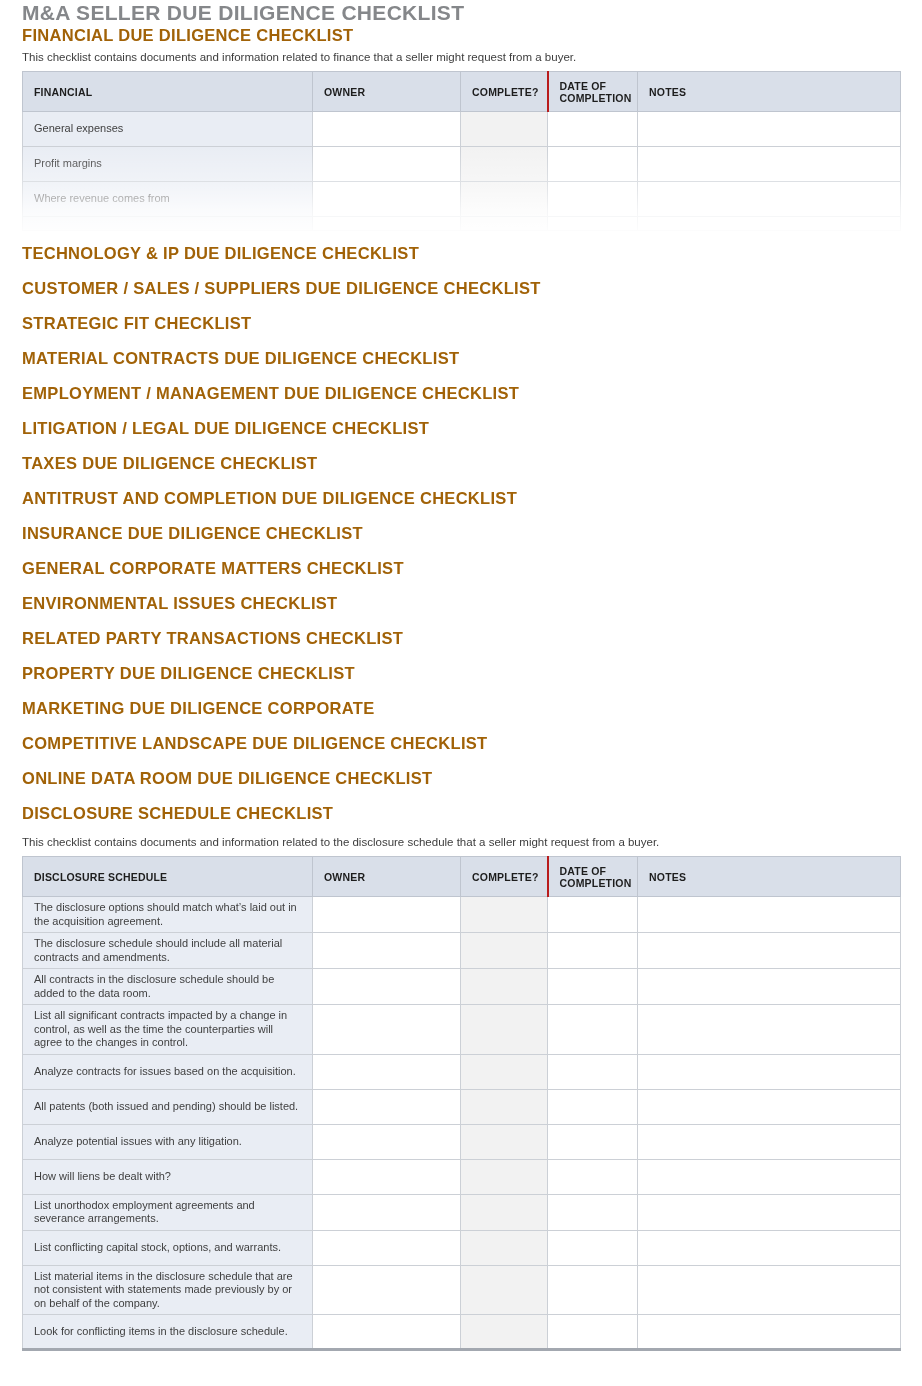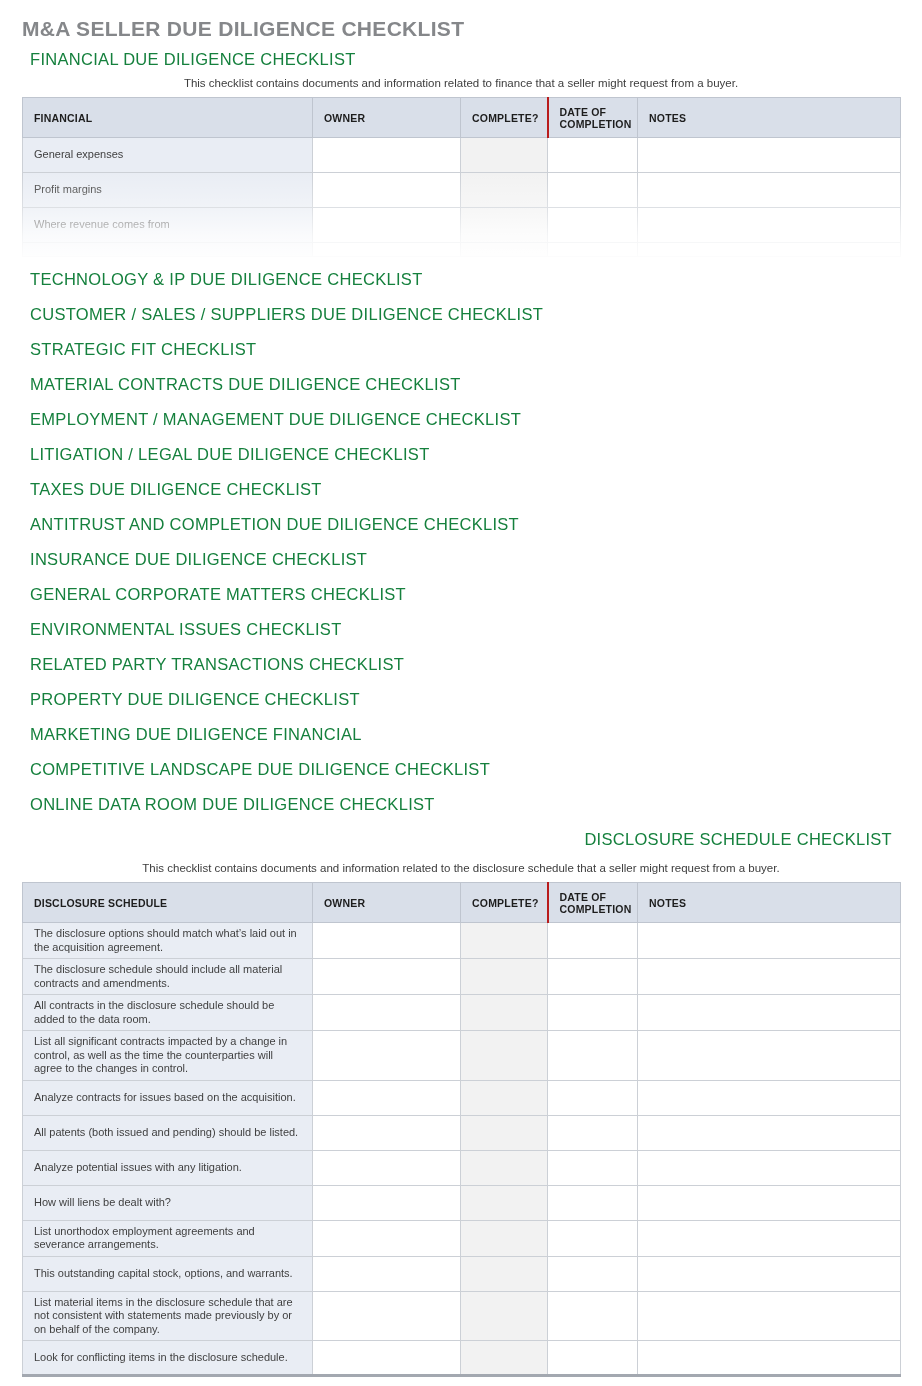--- a/index.html
+++ b/index.html
@@ -1,32 +1,32 @@
 <!DOCTYPE html>
 <html><head>
 <meta charset="utf-8">
 <style>
   html,body{margin:0;padding:0;background:#ffffff;}
   body{
     width:922px;height:1386px;overflow:hidden;box-sizing:border-box;
     font-family:"Liberation Sans","DejaVu Sans",sans-serif;
     color:#3c3c3c;
   }
-  .page{padding:16px 22px 0 22px;width:878px;}
+  .page{padding:0 22px 0 22px;width:878px;}
   h1.doc-title{
     margin:0;font-size:21px;line-height:25px;font-weight:bold;
     color:#85878a;letter-spacing:.3px;
   }
   h2.section-heading{
-    margin:8px;font-size:16.5px;line-height:20px;font-weight:normal;
-    color:#15803d;letter-spacing:.3px;
+    margin:0;font-size:16.5px;line-height:20px;font-weight:bold;
+    color:#a16207;letter-spacing:.3px;
   }
   .fin-heading{margin-top:25px;}
   p.section-desc{
-    margin:6px 0 0 0;font-size:11.5px;line-height:12px;color:#3d3d3d;text-align:center;
+    margin:6px 0 0 0;font-size:11.5px;line-height:12px;color:#3d3d3d;
   }
   
   table.dd-table{
     border-collapse:collapse;table-layout:fixed;width:878px;
     margin-top:8px;font-size:11px;color:#3f3f3f;
   }
   .dd-table th{
     background:#d9dfe9;color:#1d1d1d;font-size:10.5px;font-weight:bold;
     text-align:left;vertical-align:middle;padding:4px 11px;height:40px;
     box-sizing:border-box;border:1px solid #bfc5cf;letter-spacing:.2px;
@@ -48,21 +48,21 @@
     background:linear-gradient(to bottom,
       rgba(255,255,255,0) 0%,
       rgba(255,255,255,0) 46%,
       rgba(255,255,255,0.35) 68%,
       rgba(255,255,255,0.78) 85%,
       rgba(255,255,255,0.98) 100%);
   }
   
   .toc{margin-top:4px;}
   .toc .toc-heading{height:35px;display:flex;align-items:center;}
-  .disclosure-heading-row{height:35px;display:flex;align-items:center;justify-content:flex-end;}
+  .disclosure-heading-row{height:35px;display:flex;align-items:center;}
 </style>
 </head>
 <body>
 
 <div class="page">
 
   <h1 class="doc-title">M&amp;A SELLER DUE DILIGENCE CHECKLIST</h1>
 
   <h2 class="section-heading fin-heading">FINANCIAL DUE DILIGENCE CHECKLIST</h2>
   <p class="section-desc">This checklist contains documents and information related to finance that a seller might request from a buyer.</p>
@@ -171,21 +171,21 @@
 
       <div class="toc-heading">
         <h2 class="section-heading">RELATED PARTY TRANSACTIONS CHECKLIST</h2>
       </div>
 
       <div class="toc-heading">
         <h2 class="section-heading">PROPERTY DUE DILIGENCE CHECKLIST</h2>
       </div>
 
       <div class="toc-heading">
-        <h2 class="section-heading">MARKETING DUE DILIGENCE FINANCIAL</h2>
+        <h2 class="section-heading">MARKETING DUE DILIGENCE CORPORATE</h2>
       </div>
 
       <div class="toc-heading">
         <h2 class="section-heading">COMPETITIVE LANDSCAPE DUE DILIGENCE CHECKLIST</h2>
       </div>
 
       <div class="toc-heading">
         <h2 class="section-heading">ONLINE DATA ROOM DUE DILIGENCE CHECKLIST</h2>
       </div>
     </div>
@@ -280,21 +280,21 @@
 
         <tr>
           <td class="c-label">List unorthodox employment agreements and severance arrangements.</td>
           <td class="c-owner"></td>
           <td class="c-complete"></td>
           <td class="c-date"></td>
           <td class="c-notes"></td>
         </tr>
 
         <tr>
-          <td class="c-label">This outstanding capital stock, options, and warrants.</td>
+          <td class="c-label">List conflicting capital stock, options, and warrants.</td>
           <td class="c-owner"></td>
           <td class="c-complete"></td>
           <td class="c-date"></td>
           <td class="c-notes"></td>
         </tr>
 
         <tr>
           <td class="c-label">List material items in the disclosure schedule that are not consistent with statements made previously by or on behalf of the company.</td>
           <td class="c-owner"></td>
           <td class="c-complete"></td>

